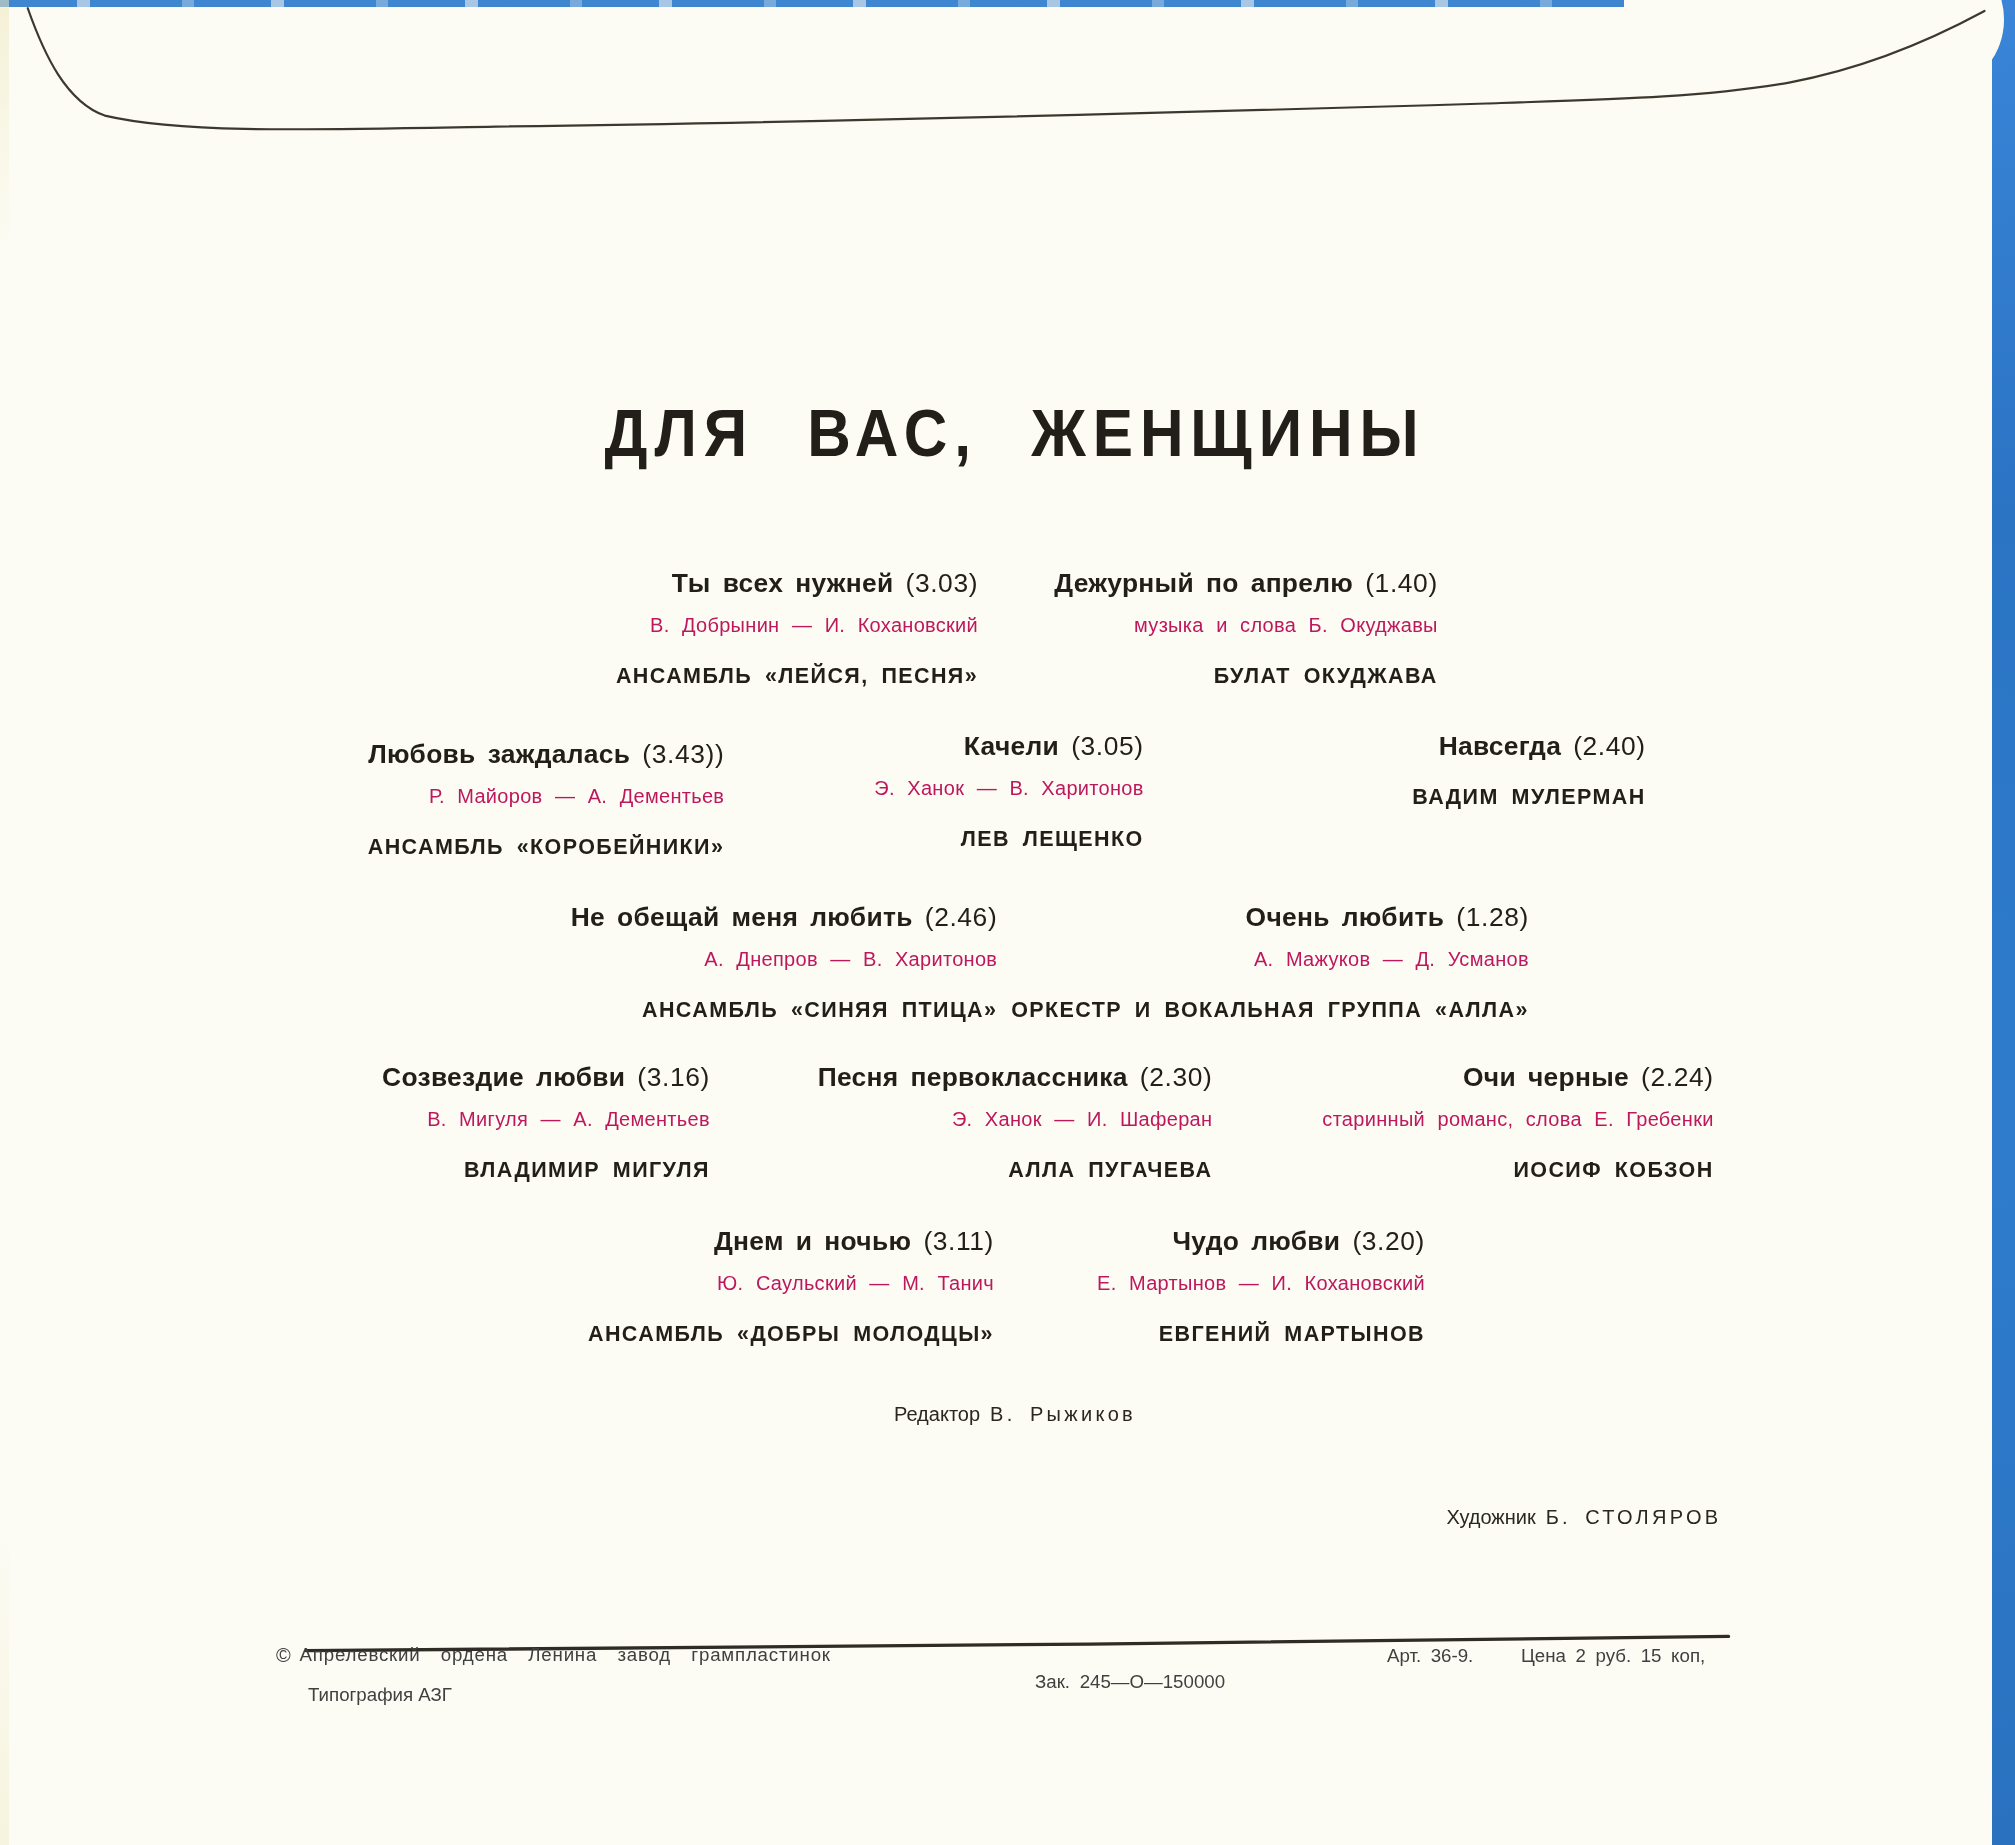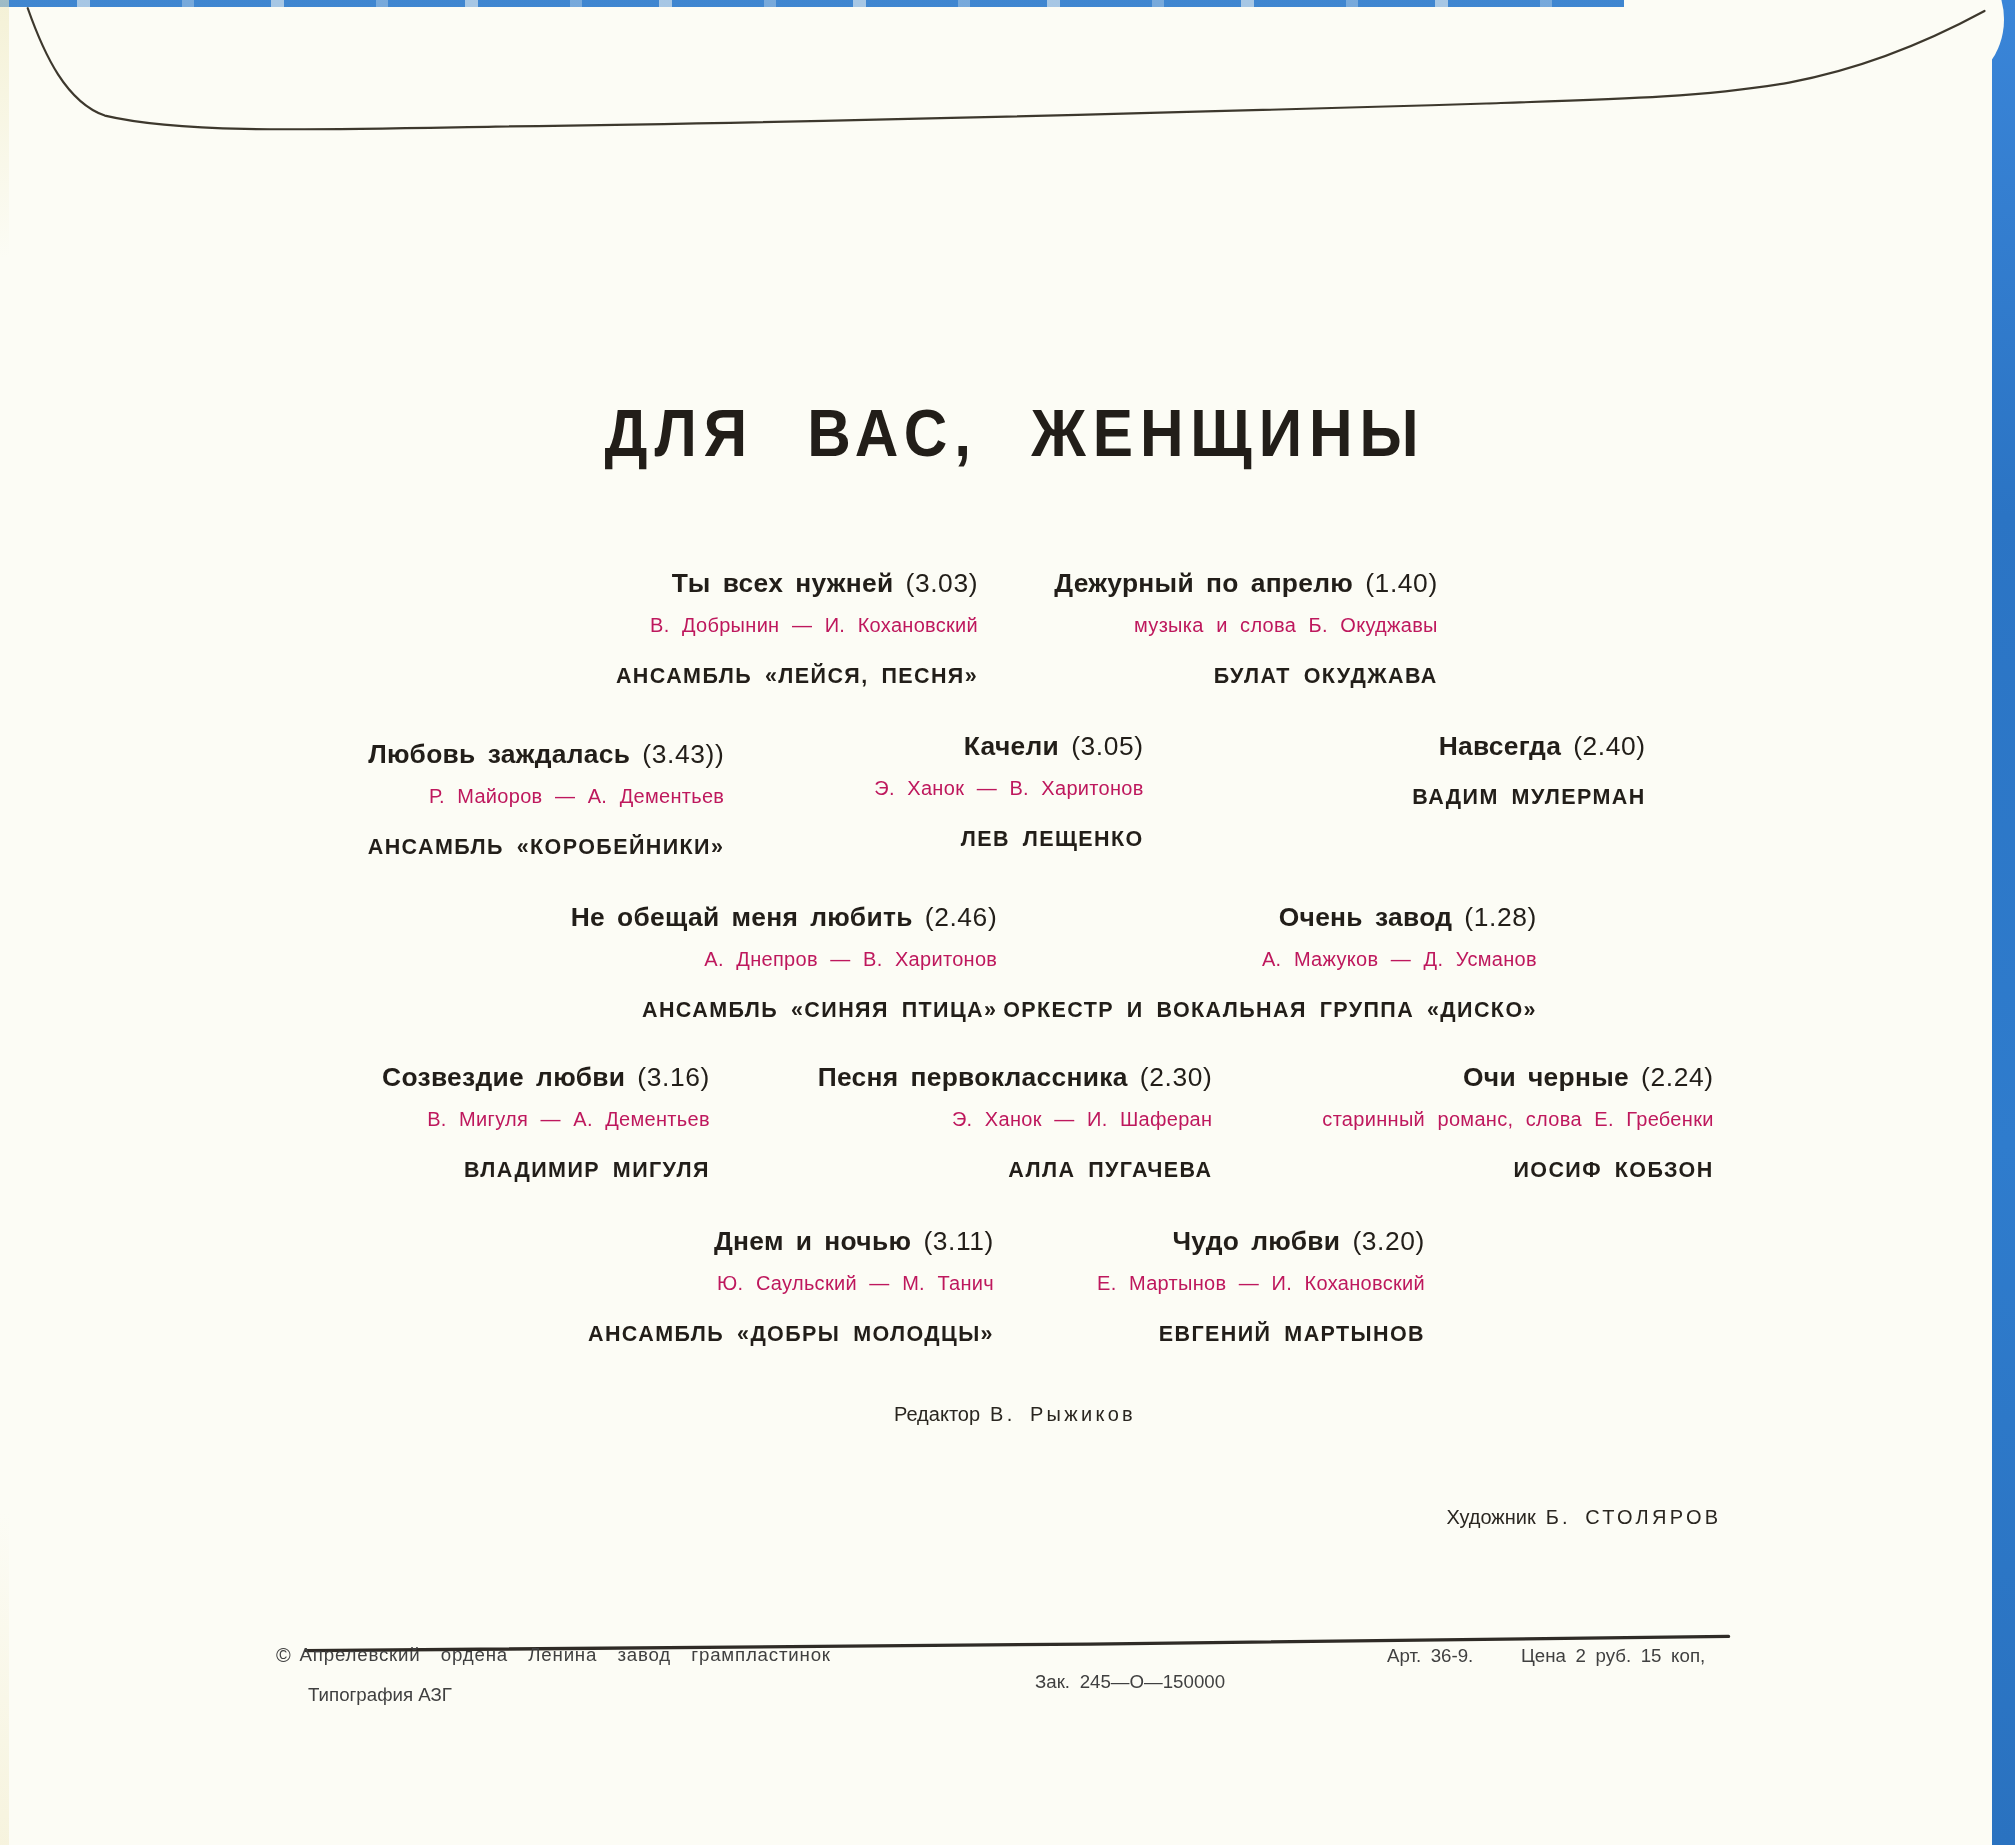--- a/index.html
+++ b/index.html
@@ -115,23 +115,23 @@
   <div class="track-title"><span>Навсегда</span> <span class="dur">(2.40)</span></div>
   <div class="track-performer">ВАДИМ МУЛЕРМАН</div>
 </div>
 
 <div class="track" style="left:784px;top:903px;">
   <div class="track-title"><span>Не обещай меня любить</span> <span class="dur">(2.46)</span></div>
   <div class="track-authors">А. Днепров — В. Харитонов</div>
   <div class="track-performer">АНСАМБЛЬ «СИНЯЯ ПТИЦА»</div>
 </div>
 <div class="track" style="left:1270px;top:903px;">
-  <div class="track-title"><span>Очень завод</span> <span class="dur">(1.28)</span></div>
+  <div class="track-title"><span>Очень любить</span> <span class="dur">(1.28)</span></div>
   <div class="track-authors">А. Мажуков — Д. Усманов</div>
-  <div class="track-performer">ОРКЕСТР И ВОКАЛЬНАЯ ГРУППА «ДИСКО»</div>
+  <div class="track-performer">ОРКЕСТР И ВОКАЛЬНАЯ ГРУППА «АЛЛА»</div>
 </div>
 
 <div class="track" style="left:546px;top:1063px;">
   <div class="track-title"><span>Созвездие любви</span> <span class="dur">(3.16)</span></div>
   <div class="track-authors">В. Мигуля — А. Дементьев</div>
   <div class="track-performer">ВЛАДИМИР МИГУЛЯ</div>
 </div>
 <div class="track" style="left:1015px;top:1063px;">
   <div class="track-title"><span>Песня первоклассника</span> <span class="dur">(2.30)</span></div>
   <div class="track-authors">Э. Ханок — И. Шаферан</div>

